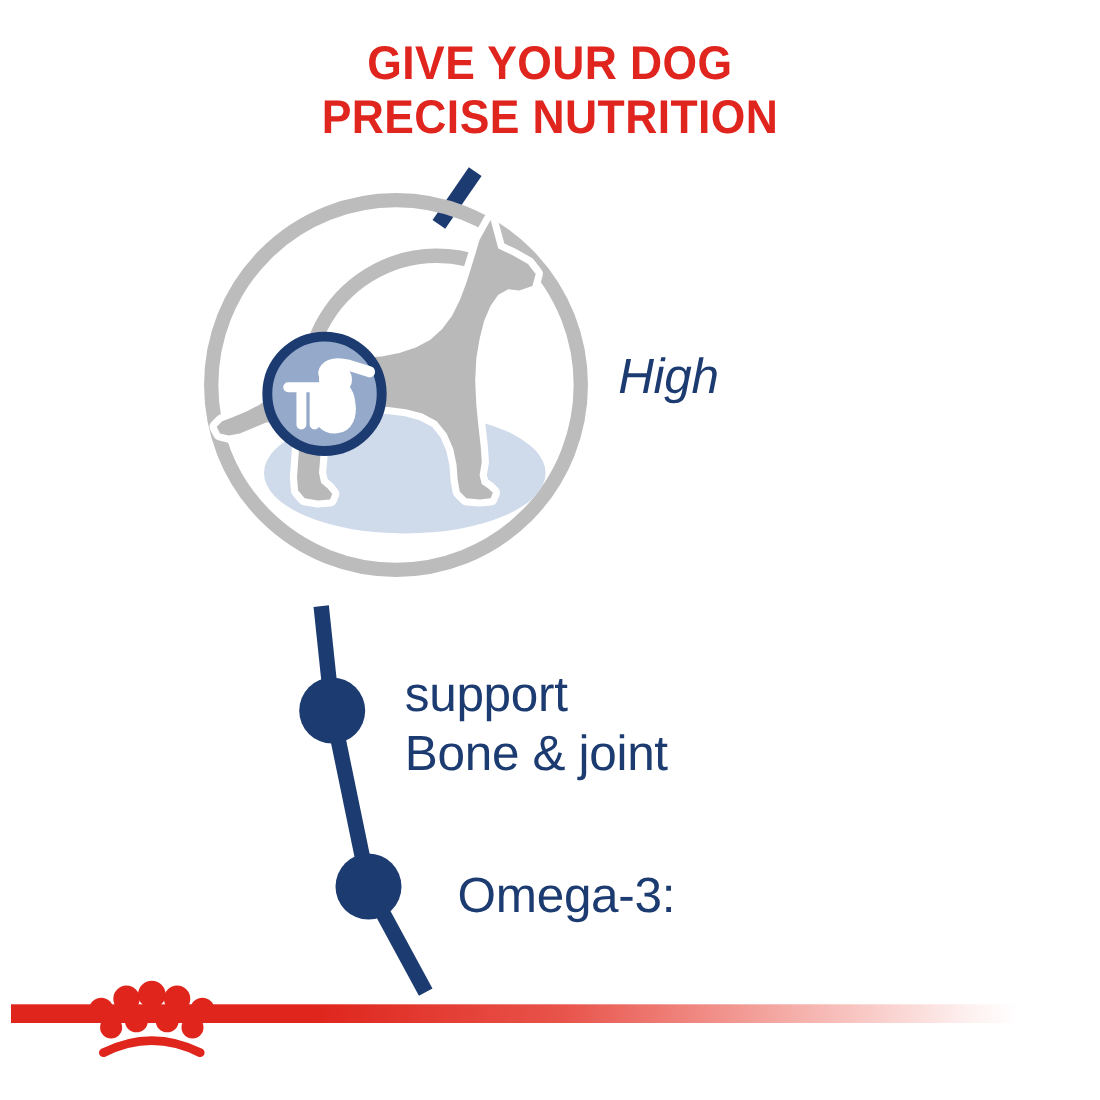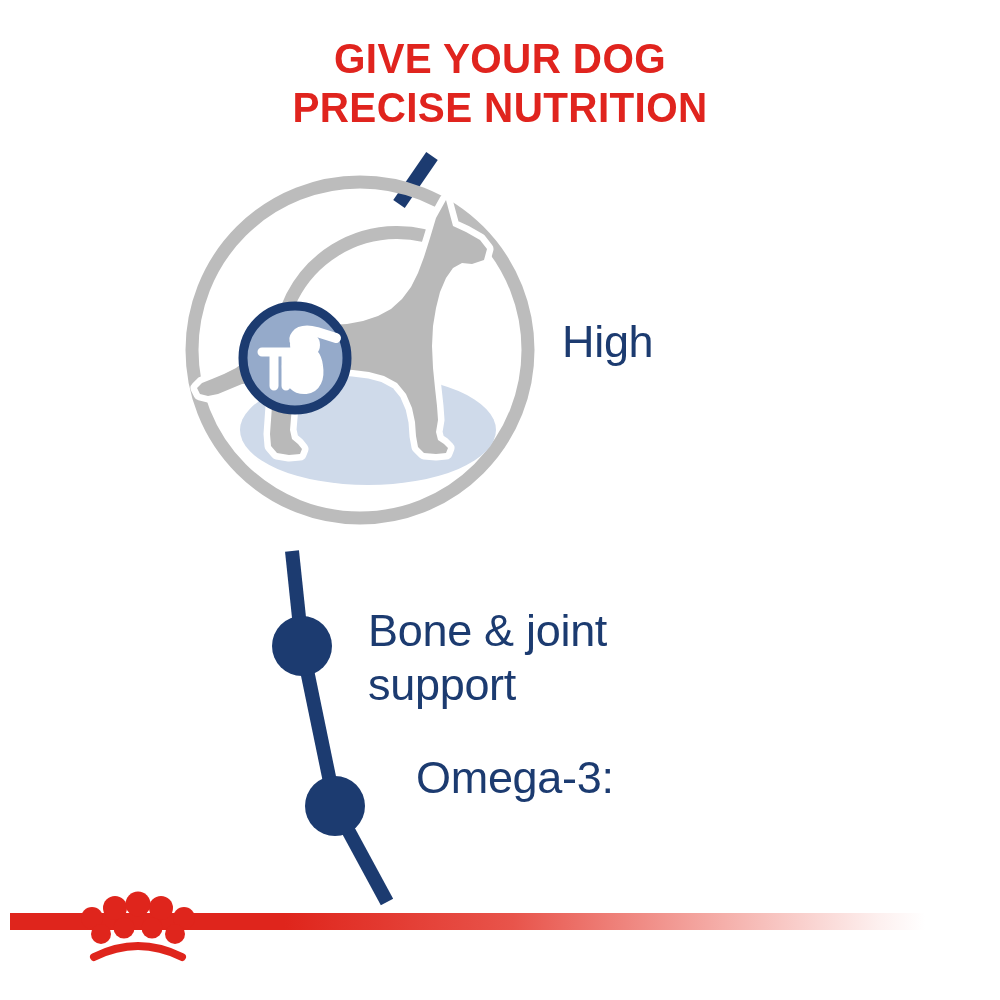--- a/index.html
+++ b/index.html
@@ -62,28 +62,29 @@
     line-height: 54px;
     letter-spacing: -0.3px;
   }
   .feature-label .ln {
     display: block;
     white-space: nowrap;
   }
   #label-digestibility {
     left: 562px;
     top: 315px;
+    font-style: italic;
   }
   #label-bone {
     left: 368px;
     top: 604px;
   }
   #label-omega {
     left: 416px;
-    top: 751px;
+    top: 787px;
   }
 
   
   #connector {
     position: absolute;
     left: 0;
     top: 0;
     width: 1000px;
     height: 1000px;
     pointer-events: none;
@@ -353,22 +354,22 @@
       </g>
 
     </svg>
   </div>
 
   <div class="feature-label" id="label-digestibility">
     <span class="ln">High</span>
   </div>
 
   <div class="feature-label" id="label-bone">
+    <span class="ln">support</span>
     <span class="ln">Bone &amp; joint</span>
-    <span class="ln">support</span>
   </div>
 
   <div class="feature-label" id="label-omega">
     <span class="ln">Omega-3:</span>
   </div>
 
   <div id="footer">
     <div id="red-bar"></div>
     <svg id="crown" viewBox="0 0 160 80">
 

